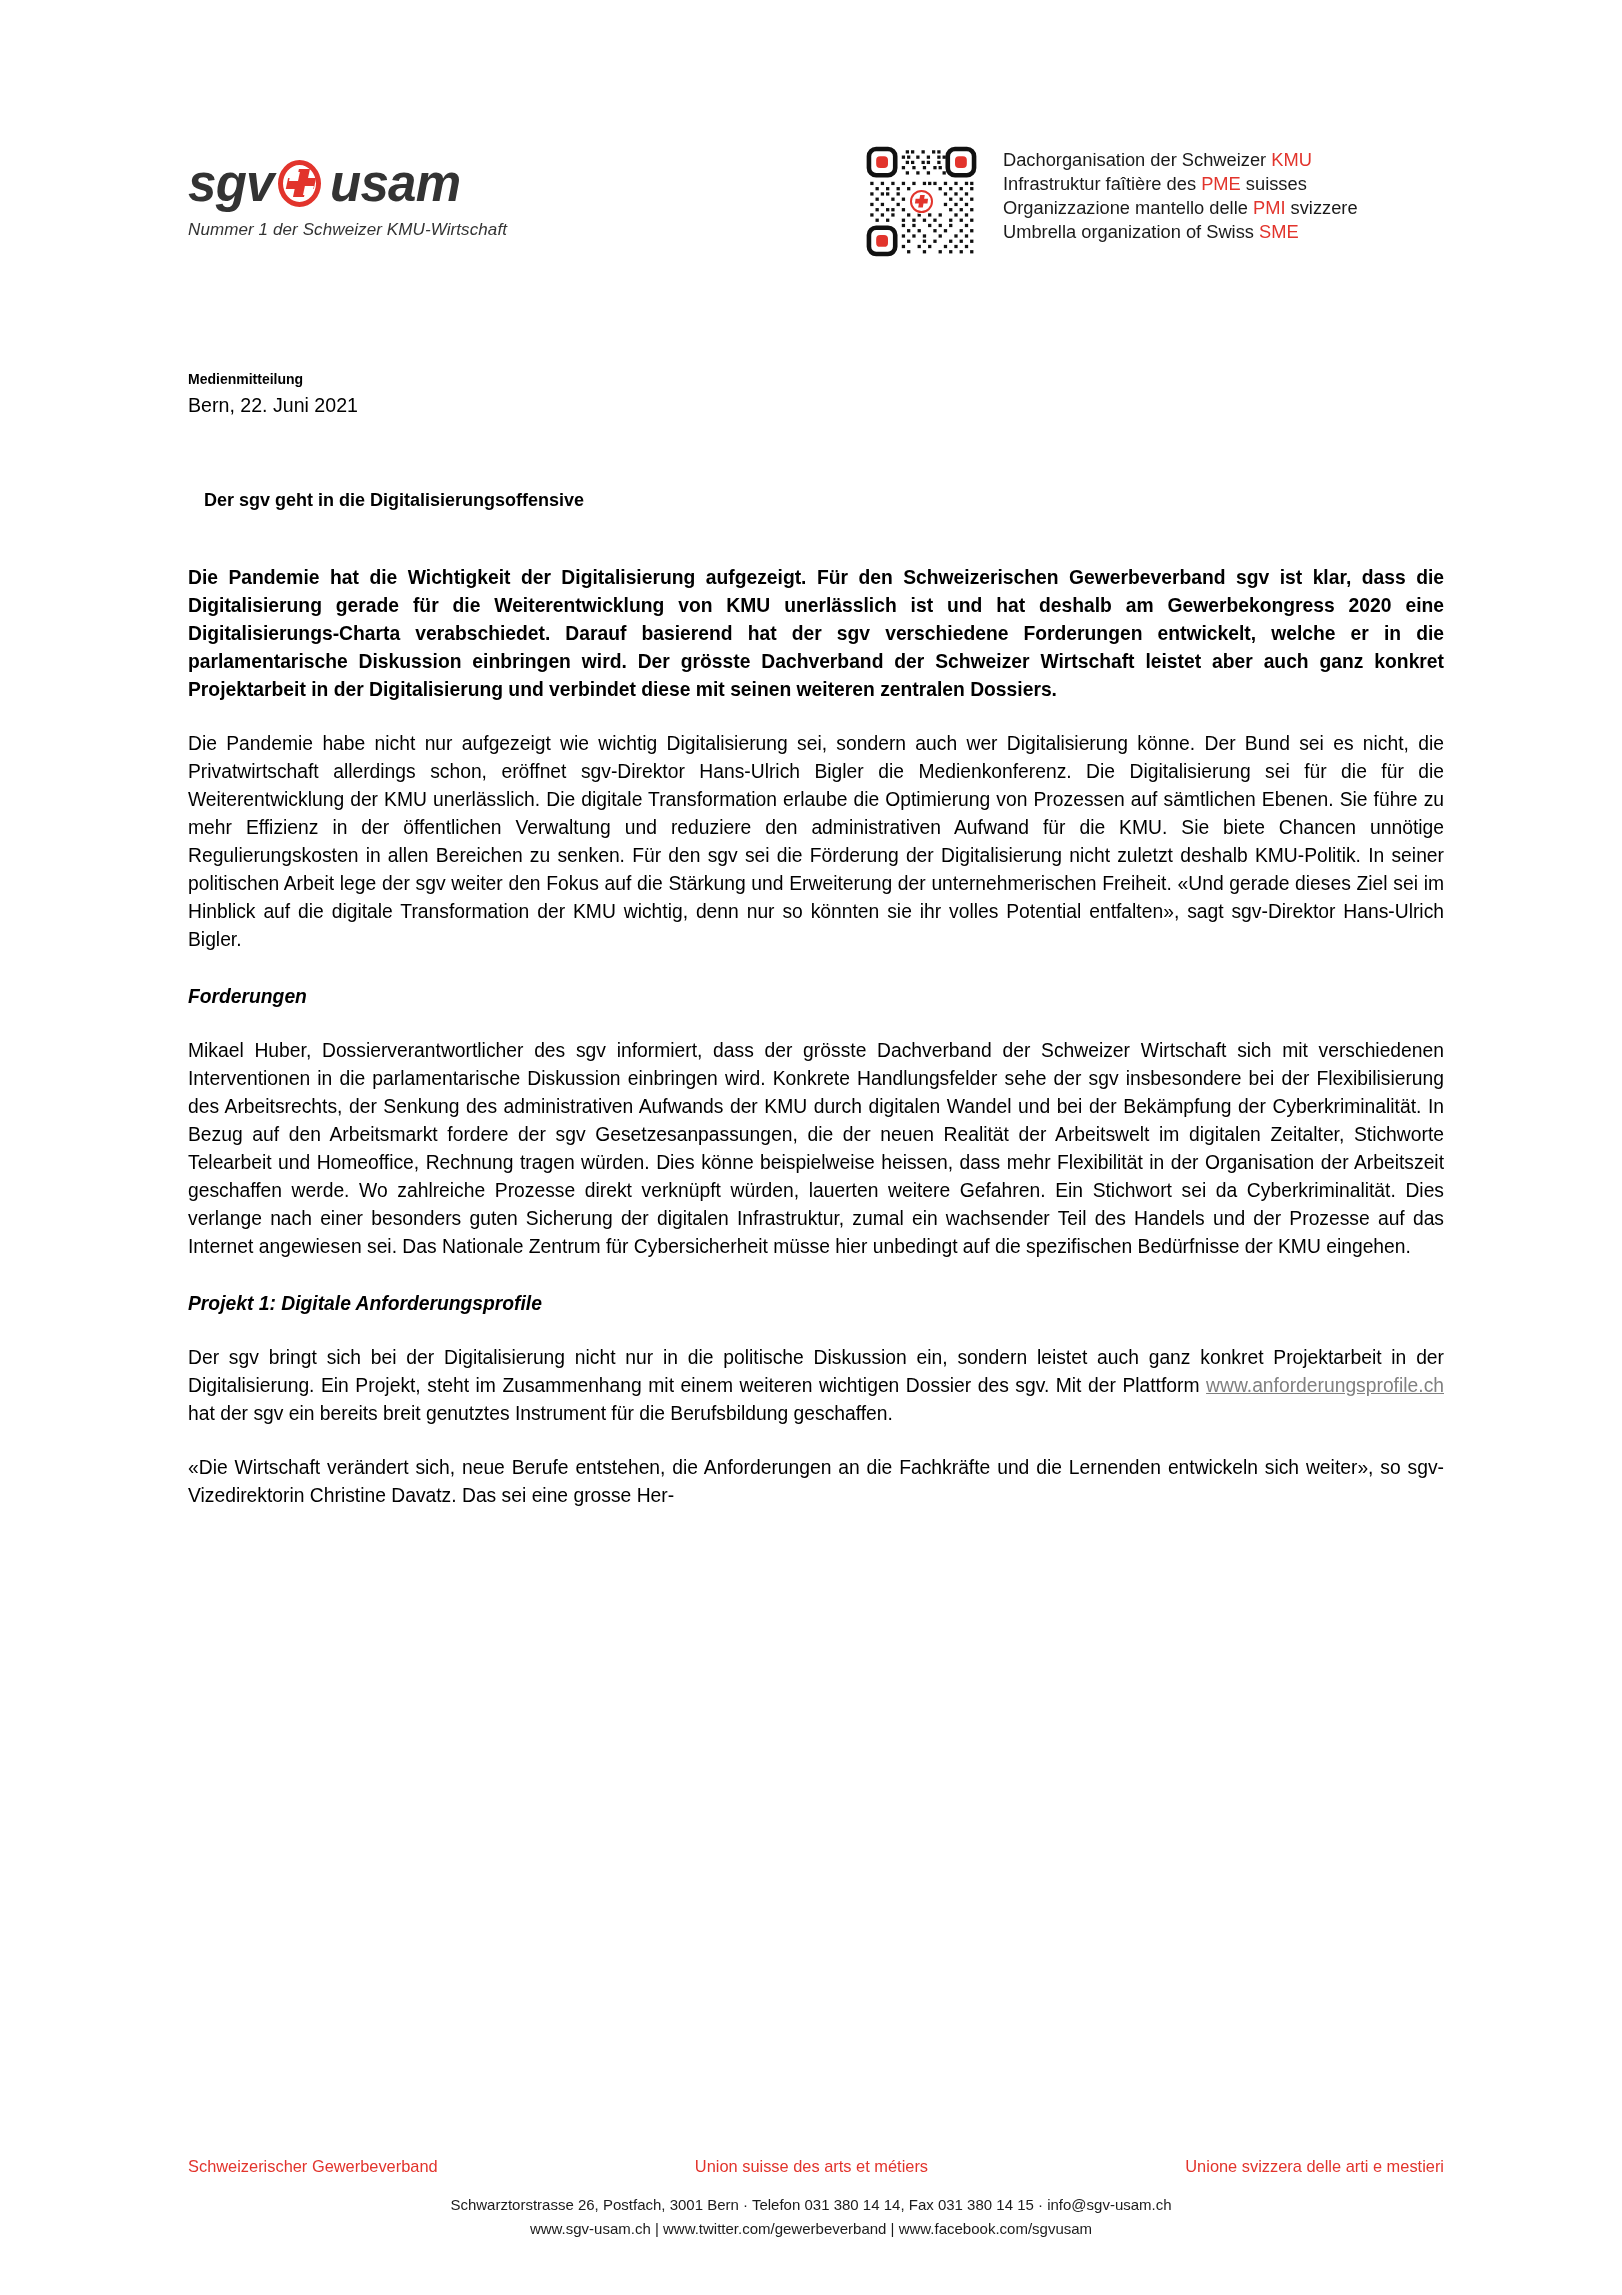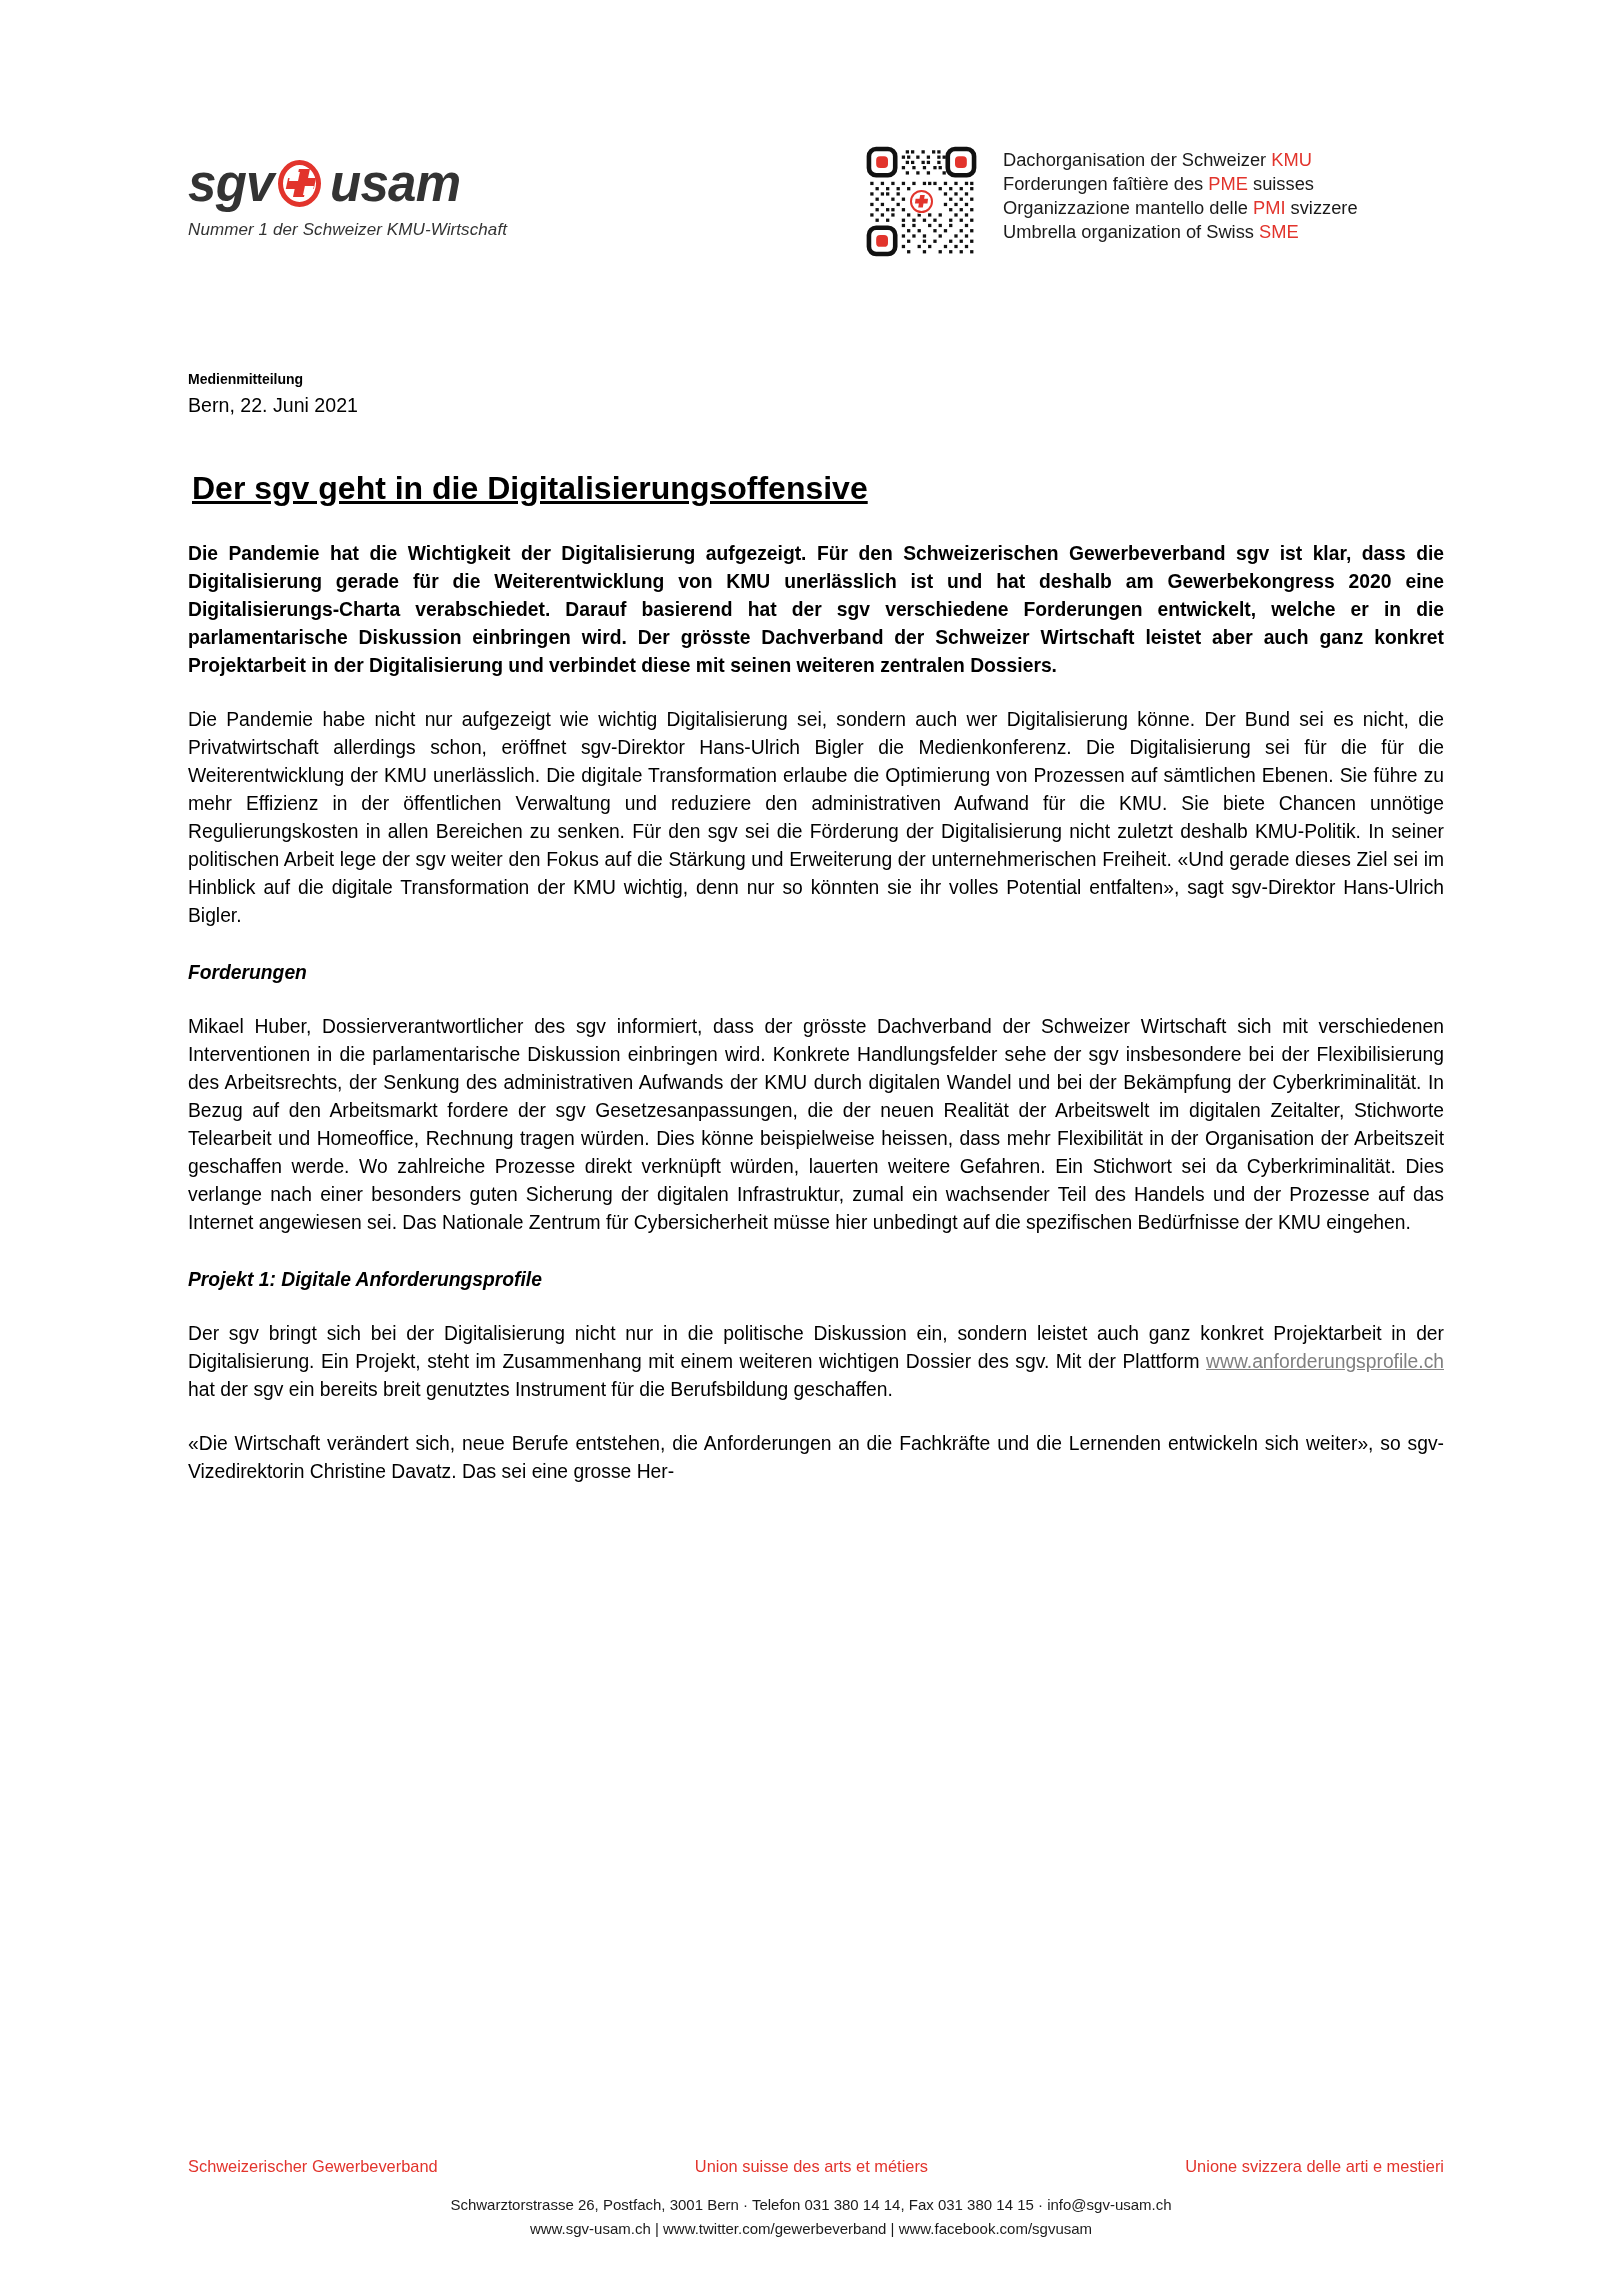--- a/index.html
+++ b/index.html
@@ -151,26 +151,25 @@
     font-weight: bold;
     line-height: 26px;
     margin: 0;
   }
   .meta-date {
     font-size: 19.6px;
     line-height: 26px;
     margin: 0 0 0 0;
   }
   .headline {
-    font-size: 32px;
+    font-size: 18px;
     font-weight: bold;
     line-height: 33px;
-    margin: 4px;
+    margin: 16px;
     padding-top: 50px;
-    text-decoration: underline;
   }
   .lead {
     font-size: 19.3px;
     font-weight: bold;
     line-height: 28px;
     margin: 0;
     padding-top: 31px;
     text-align: justify;
     hyphens: none;
   }
@@ -399,21 +398,21 @@
           <circle cx="86" cy="86" r="19" fill="#ffffff"></circle>
           <circle cx="86" cy="86" r="16" fill="none" stroke="#e2342c" stroke-width="3"></circle>
           <path d="M84 76 l7 0 l-1 6 l6 0 l-1 7 l-6 0 l-1 6 l-7 0 l1 -6 l-6 0 l1 -7 l6 0 z" fill="#e2342c"></path>
         </svg>
       </div>
       <div class="qr-langs">
         <div class="lang-line">
           <span>Dachorganisation der Schweizer </span><span class="hl">KMU</span><span></span>
         </div>
         <div class="lang-line">
-          <span>Forderungen faîtière des </span><span class="hl">PME</span><span> suisses</span>
+          <span>Infrastruktur faîtière des </span><span class="hl">PME</span><span> suisses</span>
         </div>
         <div class="lang-line">
           <span>Organizzazione mantello delle </span><span class="hl">PMI</span><span> svizzere</span>
         </div>
         <div class="lang-line">
           <span>Umbrella organization of Swiss </span><span class="hl">SME</span><span></span>
         </div>
       </div>
     </div>
   </div>

